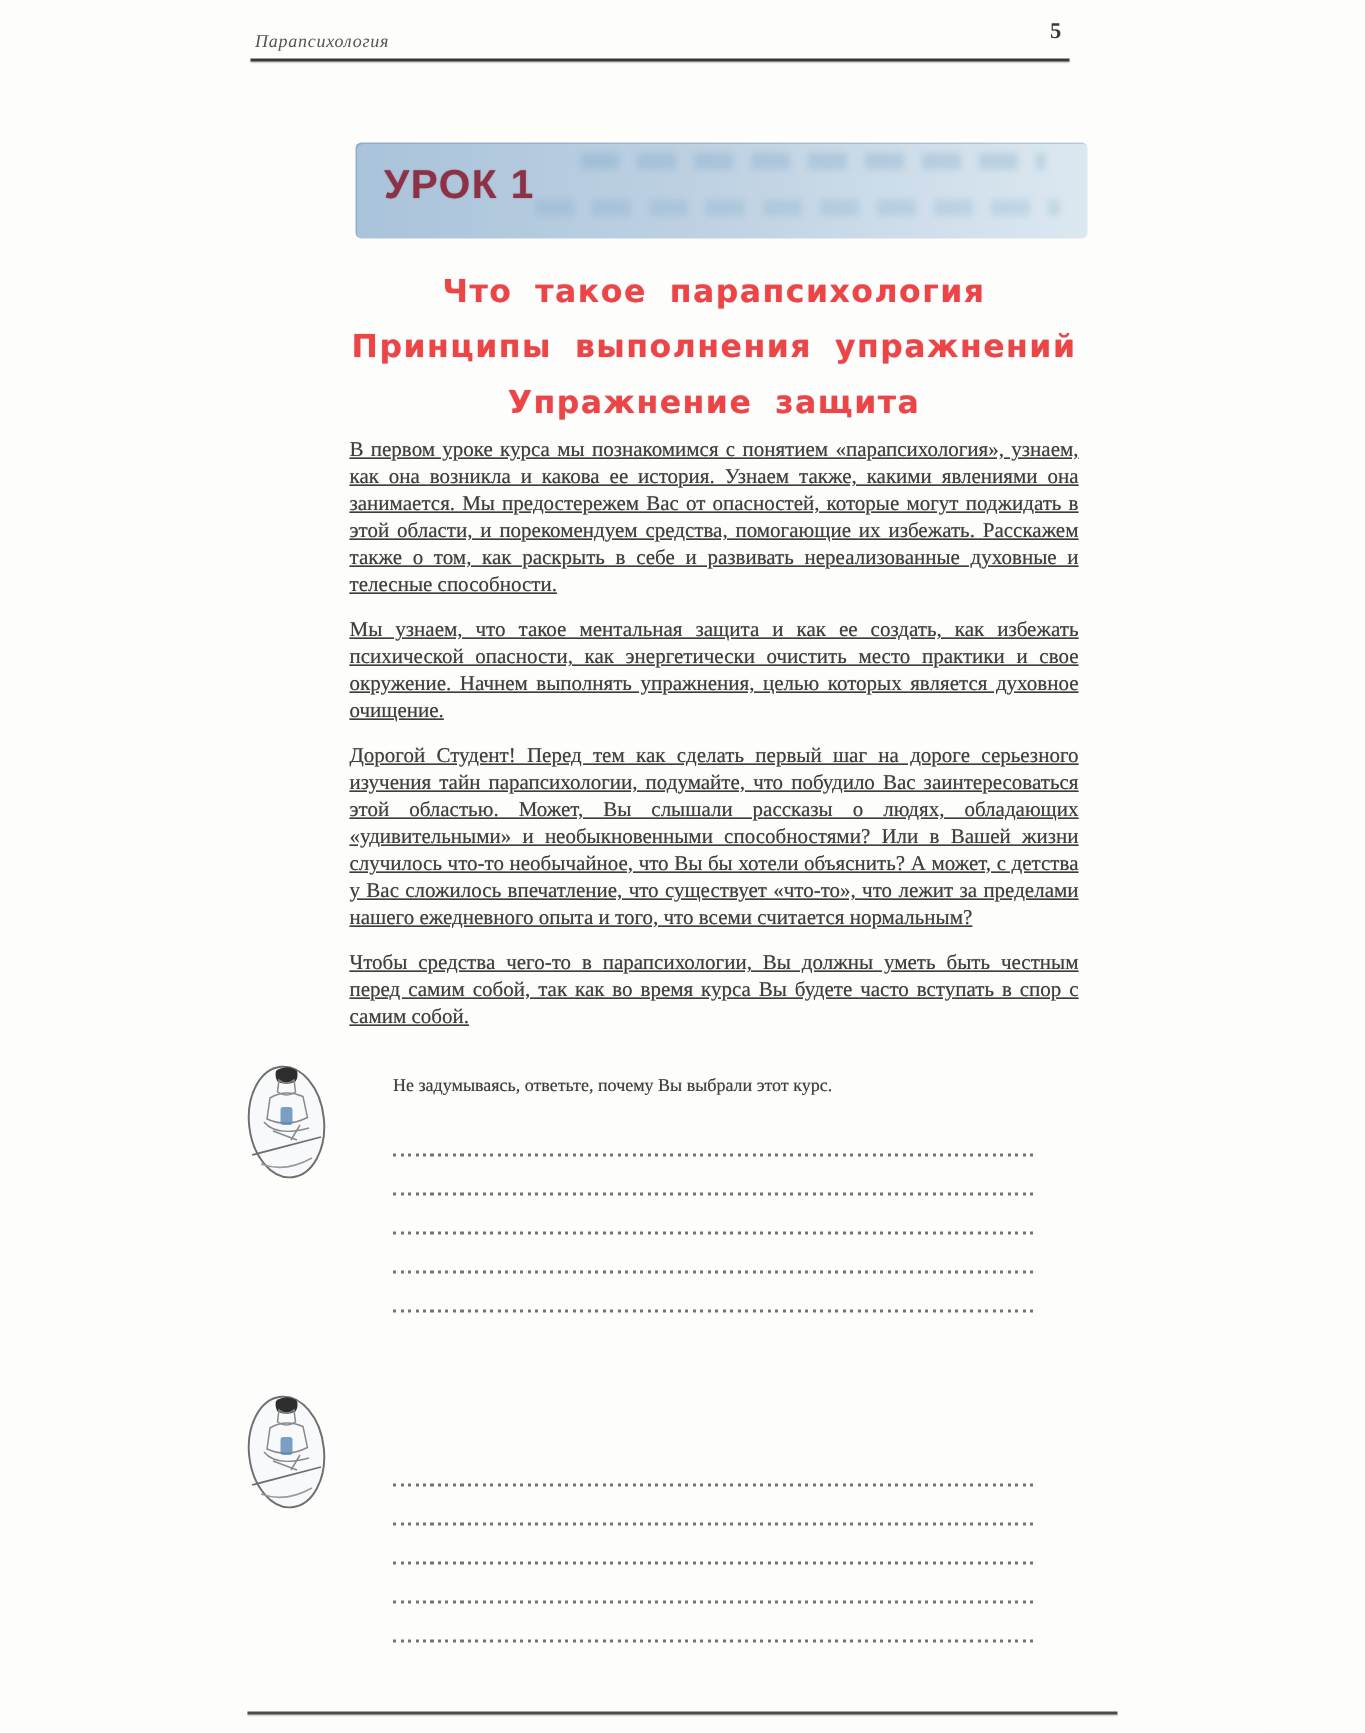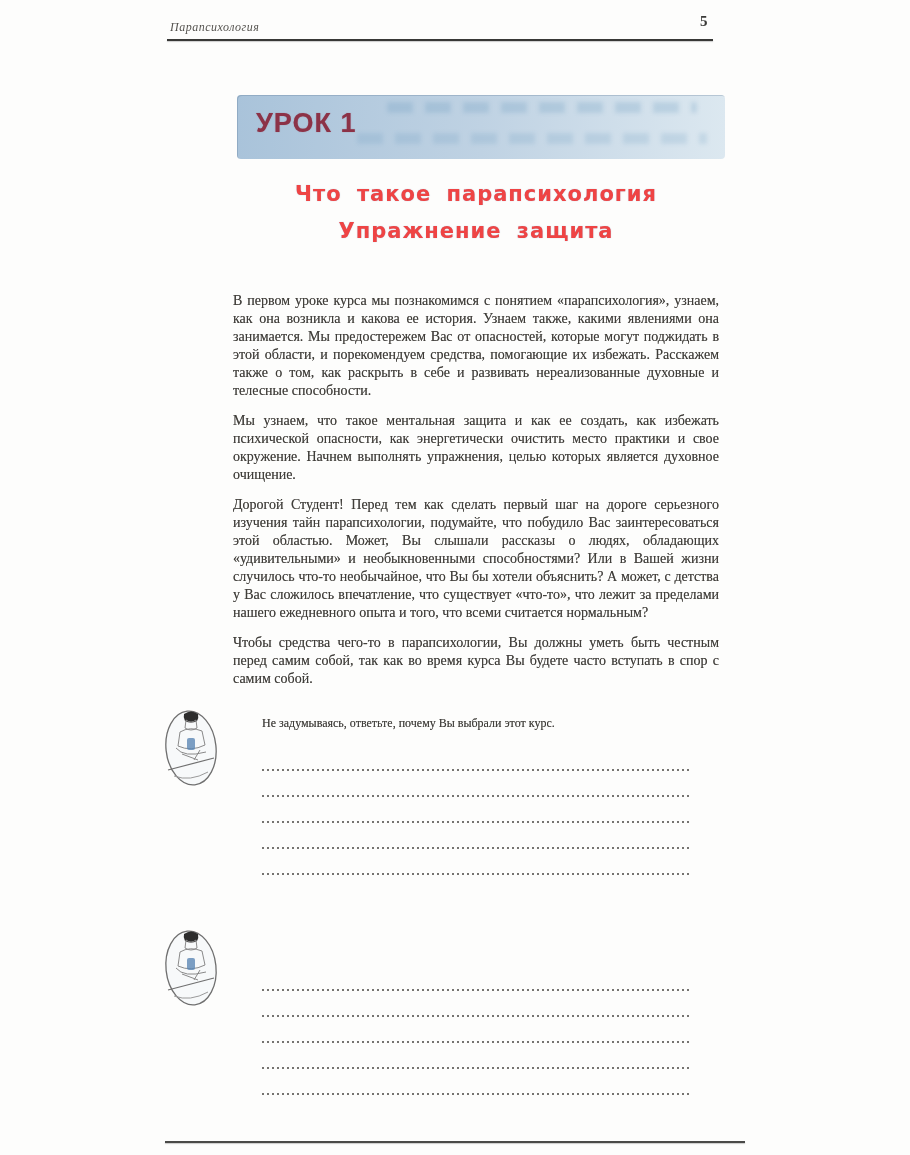--- a/index.html
+++ b/index.html
@@ -63,21 +63,21 @@
     color:#ef4444;letter-spacing:1px;word-spacing:7px;
     text-shadow:0 0 1px rgba(77,134,195,.5);
   }
   
   .body-paragraphs{
     position:absolute;left:233px;top:292px;width:486px;
     font-size:14px;line-height:18px;color:#403e3a;
     text-align:justify;
     text-shadow:0 0 .5px rgba(64,62,58,.6);
   }
-  .body-paragraphs p{margin:0 0 12px 0;}
+  .body-paragraphs p{margin:0 0 12px 0;text-decoration:underline;}
   
   .exercise{
     position:absolute;left:162px;width:560px;height:200px;
   }
   .exercise.ex1{top:706px;}
   .exercise.ex2{top:926px;}
   .ex-icon{
     position:absolute;left:0;top:0;width:58px;height:84px;
   }
   .ex-text{
@@ -116,20 +116,21 @@
   <div class="header-rule"></div>
 
   <div class="lesson-badge">
     <div class="ghost g1"></div>
     <div class="ghost g2"></div>
     <span class="lesson-badge-label">УРОК 1</span>
   </div>
 
   <div class="lesson-title">
     <div>Что такое парапсихология</div>
+    <div>Принципы выполнения упражнений</div>
     <div>Упражнение защита</div>
   </div>
 
   <div class="body-paragraphs">
     <p>В первом уроке курса мы познакомимся с понятием «парапсихология», узнаем, как она возникла и какова ее история. Узнаем также, какими явлениями она занимается. Мы предостережем Вас от опасностей, которые могут поджидать в этой области, и порекомендуем средства, помогающие их избежать. Расскажем также о том, как раскрыть в себе и развивать нереализованные духовные и телесные способности.</p>
     <p>Мы узнаем, что такое ментальная защита и как ее создать, как избежать психической опасности, как энергетически очистить место практики и свое окружение. Начнем выполнять упражнения, целью которых является духовное очищение.</p>
     <p>Дорогой Студент! Перед тем как сделать первый шаг на дороге серьезного изучения тайн парапсихологии, подумайте, что побудило Вас  заинтересоваться этой областью. Может, Вы слышали рассказы о людях, обладающих «удивительными» и необыкновенными способностями? Или в Вашей жизни случилось что-то необычайное, что Вы бы хотели объяснить? А может, с детства у Вас  сложилось впечатление, что существует «что-то», что лежит за пределами нашего ежедневного опыта и того, что всеми считается нормальным?</p>
     <p>Чтобы средства чего-то в парапсихологии, Вы должны уметь быть честным перед самим собой, так как во время курса Вы будете часто вступать в спор с самим собой.</p>
   </div>
 

